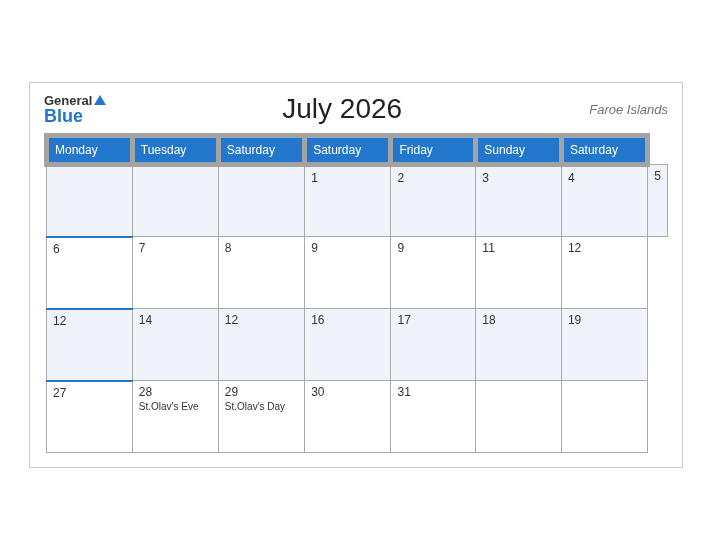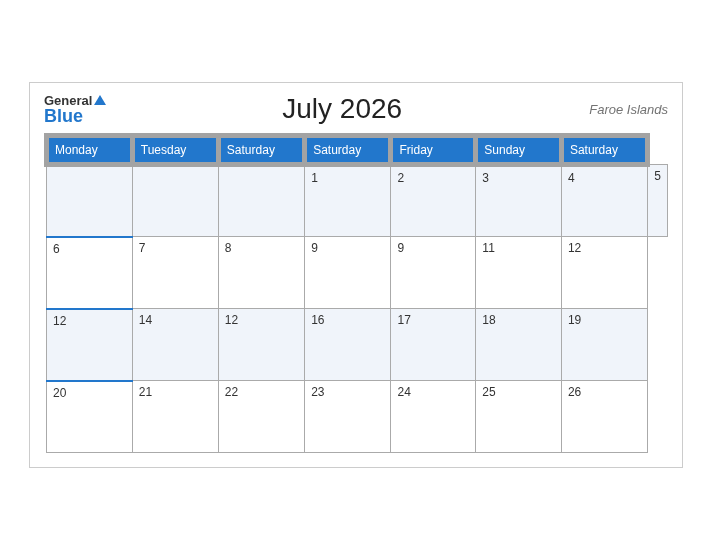--- a/index.html
+++ b/index.html
@@ -205,36 +205,34 @@
           </td>
           <td>
             <span class="day-number">18</span>
           </td>
           <td>
             <span class="day-number">19</span>
           </td>
         </tr>
         <tr>
           <td class="row-separator">
-            <span class="day-number">20</span>
-          </td>
-          <td>
-            <span class="day-number">21</span>
-          </td>
-          <td>
-            <span class="day-number">22</span>
-          </td>
-          <td>
-            <span class="day-number">23</span>
-          </td>
-          <td>
-            <span class="day-number">24</span>
-          </td>
-          <td>
-            <span class="day-number">25</span>
-          </td>
-          <td>
-            <span class="day-number">26</span>
-          </td>
+            <span class="day-number">27</span>
+          </td>
+          <td>
+            <span class="day-number">28</span>
+            <span class="holiday-label">St.Olav's Eve</span>
+          </td>
+          <td>
+            <span class="day-number">29</span>
+            <span class="holiday-label">St.Olav's Day</span>
+          </td>
+          <td>
+            <span class="day-number">30</span>
+          </td>
+          <td>
+            <span class="day-number">31</span>
+          </td>
+          <td></td>
+          <td></td>
         </tr>
       </tbody>
   </table>
 </div>
 
 </body></html>

